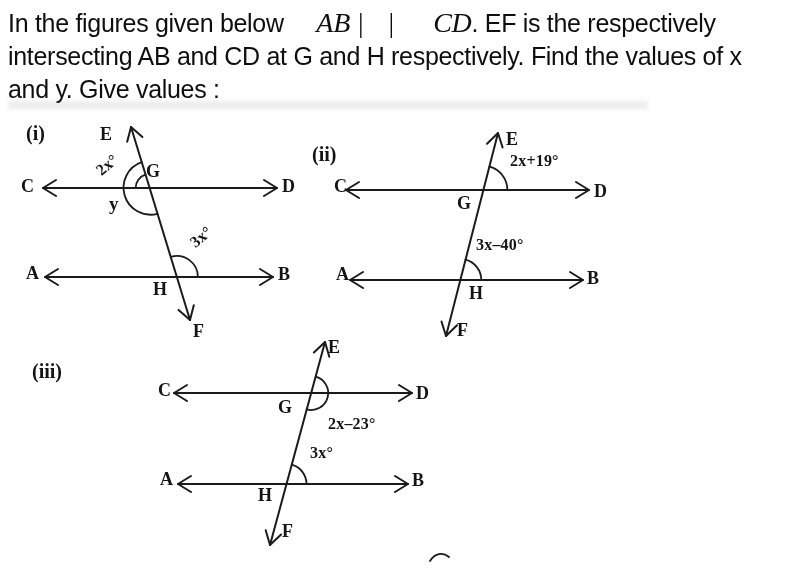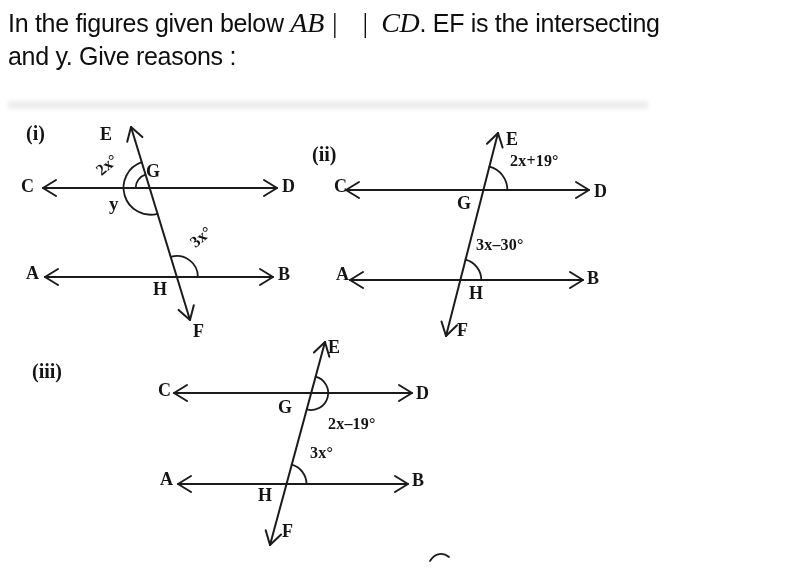--- a/index.html
+++ b/index.html
@@ -1,42 +1,43 @@
 <!DOCTYPE html>
 <html><head>
 <meta charset="utf-8">
 <style>
   html,body{margin:0;padding:0;background:#ffffff;}
   .page{position:relative;width:800px;height:578px;background:#ffffff;overflow:hidden;
         font-family:"Liberation Sans",sans-serif;color:#0e0e0e;}
   .problem{position:absolute;left:8px;top:6px;width:792px;font-size:25px;line-height:33px;
            letter-spacing:-0.3px;color:#0e0e0e;}
   .pline{white-space:nowrap;}
-  .math{font-family:"Liberation Serif",serif;font-style:italic;font-size:28px;font-weight:500;}
+  .math{font-family:"Liberation Serif",serif;font-style:italic;font-size:28px;font-weight:500;margin-left:26px;}
   .bars{font-style:normal;margin:0 4px 0 8px;letter-spacing:9px;font-weight:400;}
   .artifact{position:absolute;left:8px;top:101px;width:640px;height:8px;background:#9a9a9a;
             opacity:.18;filter:blur(2px);}
   .lbl{position:absolute;font-family:"Liberation Serif",serif;font-weight:bold;font-size:18px;
        line-height:1;color:#141414;}
   .fignum{font-size:20px;}
   .ang{font-size:16px;letter-spacing:0.2px;}
   .rot{width:40px;text-align:center;transform:rotate(-40deg);transform-origin:center;}
   .ylbl{font-size:19px;}
   svg.strokes{position:absolute;left:0;top:0;}
   svg.strokes *{stroke:#1b1b1b;stroke-width:2;fill:none;stroke-linecap:round;stroke-linejoin:round;}
   svg.strokes .thin{stroke-width:1.8;}
 </style>
 </head>
 <body>
 
 <div class="page">
 
   <div class="problem">
-    <div class="pline"><span>In the figures given below </span><span class="math">AB</span><span class="math bars">| |</span><span class="math">CD</span><span>. EF is the intersecting</span></div>
-    <div class="pline">and y. Give reasons :</div>
+    <div class="pline"><span>In the figures given below </span><span class="math">AB</span><span class="math bars">| |</span><span class="math">CD</span><span>. EF is the respectively</span></div>
+    <div class="pline">intersecting AB and CD at G and H respectively. Find the values of x</div>
+    <div class="pline">and y. Give values :</div>
   </div>
 
   <div class="artifact"></div>
 
   <svg class="strokes" width="800" height="578" viewBox="0 0 800 578">
 
     <g>
       <line x1="43" y1="188" x2="277" y2="188"></line>
       <polyline points="56,180 43,188 56,196"></polyline>
       <polyline points="264,180 277,188 264,196"></polyline>
@@ -94,31 +95,31 @@
   <div class="lbl" style="left:193px;top:322px">F</div>
   <div class="lbl ang rot" style="left:87px;top:157px">2x°</div>
   <div class="lbl ang rot" style="left:181px;top:229px">3x°</div>
 
   <div class="lbl fignum" style="left:312px;top:144px">(ii)</div>
   <div class="lbl" style="left:506px;top:130px">E</div>
   <div class="lbl ang" style="left:510px;top:153px">2x+19°</div>
   <div class="lbl" style="left:334px;top:177px">C</div>
   <div class="lbl" style="left:594px;top:182px">D</div>
   <div class="lbl" style="left:457px;top:194px">G</div>
-  <div class="lbl ang" style="left:476px;top:237px">3x–30°</div>
+  <div class="lbl ang" style="left:476px;top:237px">3x–40°</div>
   <div class="lbl" style="left:336px;top:265px">A</div>
   <div class="lbl" style="left:587px;top:269px">B</div>
   <div class="lbl" style="left:469px;top:284px">H</div>
   <div class="lbl" style="left:457px;top:321px">F</div>
 
   <div class="lbl fignum" style="left:32px;top:361px">(iii)</div>
   <div class="lbl" style="left:328px;top:338px">E</div>
   <div class="lbl" style="left:158px;top:381px">C</div>
   <div class="lbl" style="left:416px;top:384px">D</div>
   <div class="lbl" style="left:278px;top:398px">G</div>
-  <div class="lbl ang" style="left:328px;top:416px">2x–19°</div>
+  <div class="lbl ang" style="left:328px;top:416px">2x–23°</div>
   <div class="lbl ang" style="left:310px;top:445px">3x°</div>
   <div class="lbl" style="left:160px;top:470px">A</div>
   <div class="lbl" style="left:412px;top:471px">B</div>
   <div class="lbl" style="left:258px;top:486px">H</div>
   <div class="lbl" style="left:282px;top:522px">F</div>
 
 </div>
 
 </body></html>

